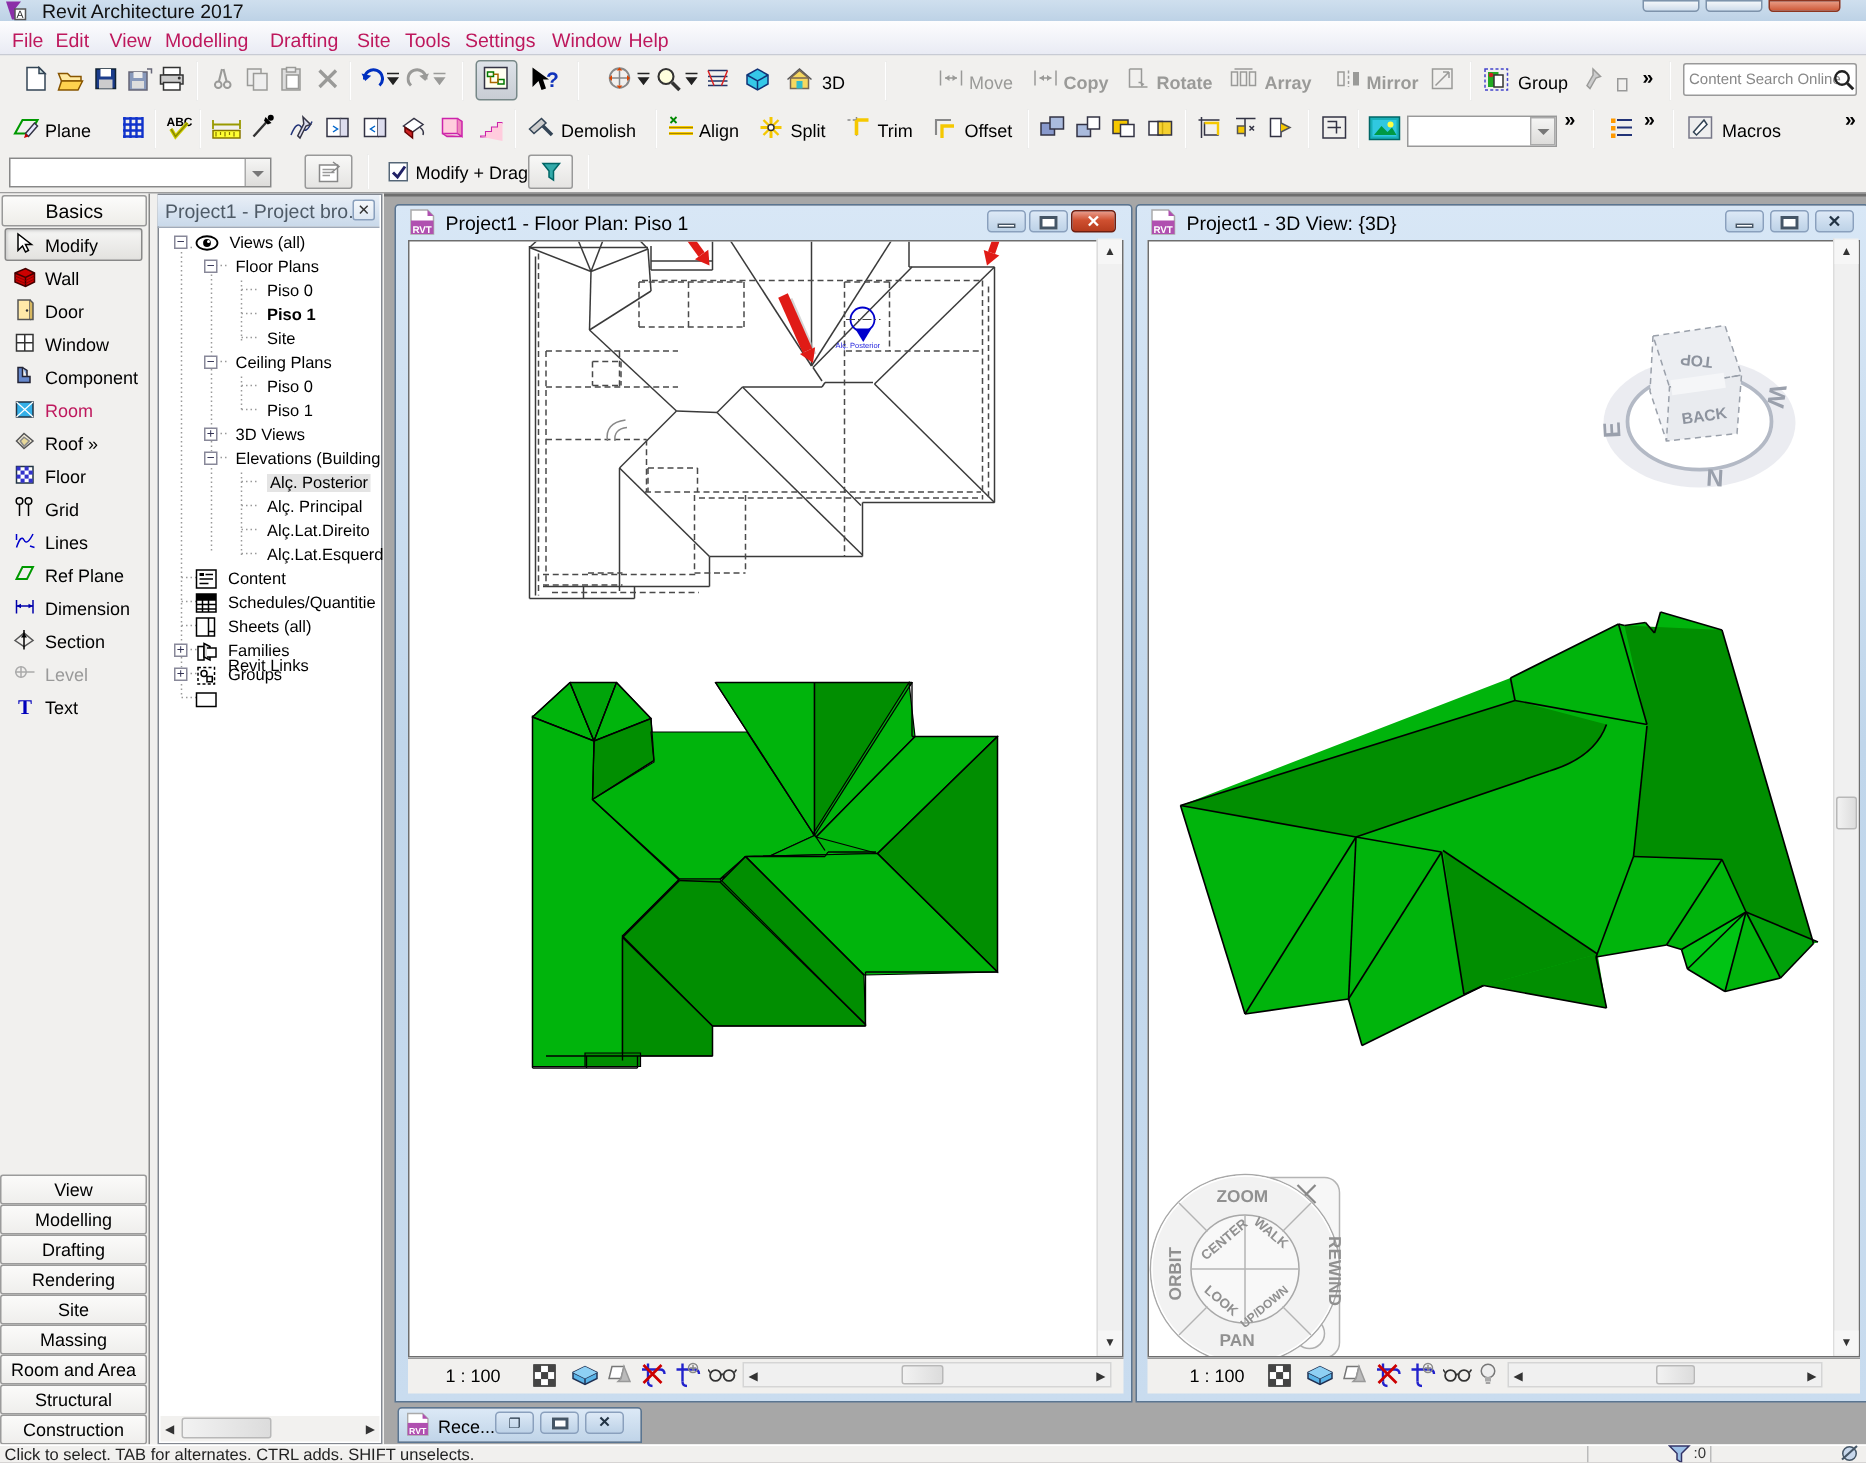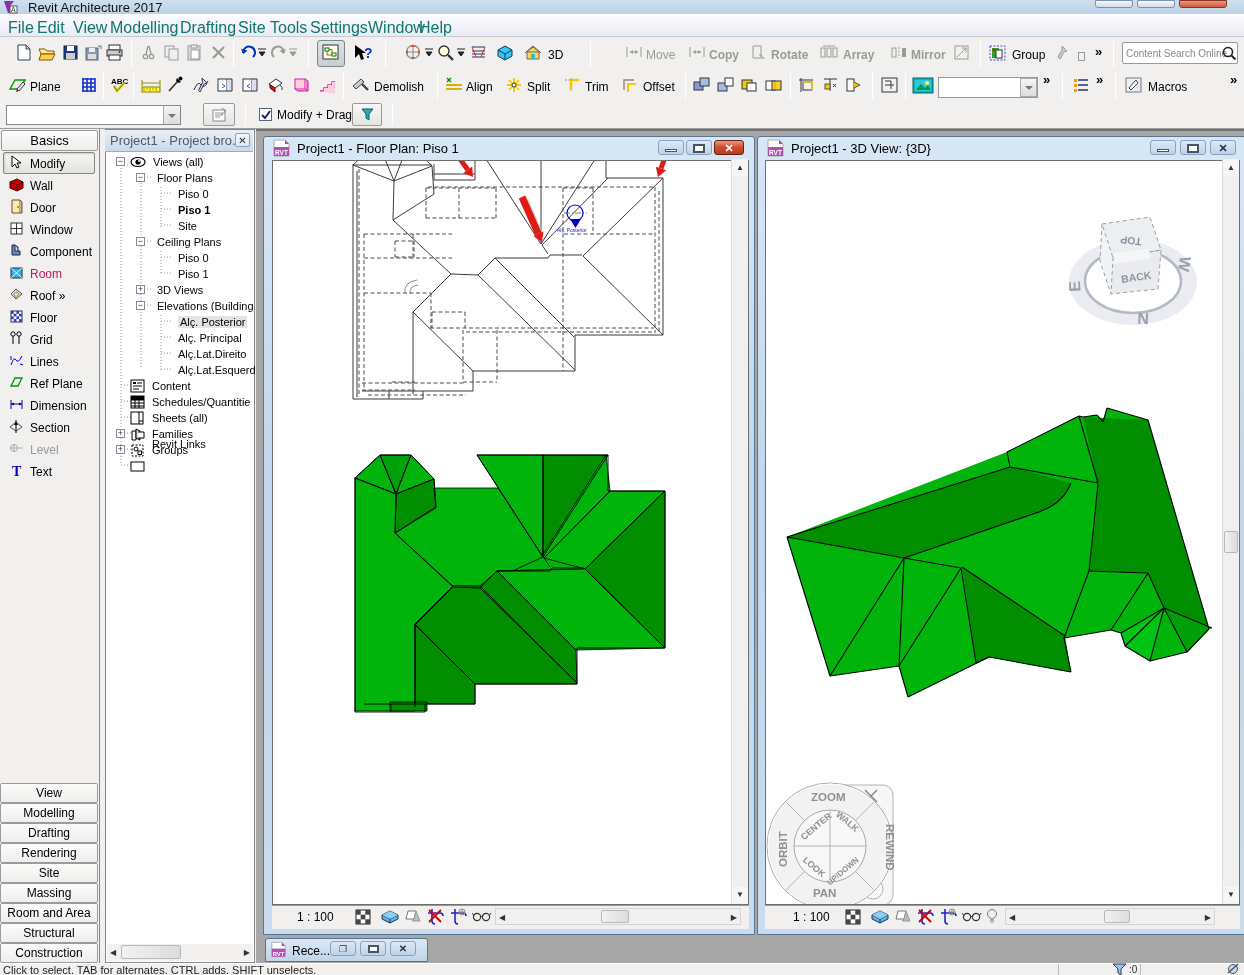--- a/index.html
+++ b/index.html
@@ -1,19 +1,19 @@
 <!DOCTYPE html>
 <html><head><meta charset="utf-8"><style>
 *{margin:0;padding:0;box-sizing:border-box}
 body{width:1244px;height:975px;overflow:hidden;font-family:"Liberation Sans",sans-serif;font-size:11px;position:relative;background:#f1f0ee}
 .abs{position:absolute}
 #titlebar{left:0;top:0;width:1244px;height:14px;background:linear-gradient(#cfdfee,#bdd2e6);}
 #titletxt{left:28px;top:0px;font-size:13px;color:#111}
 #menubar{left:0;top:14px;width:1244px;height:23px;background:linear-gradient(#fdfdfe,#e9ebf4);border-bottom:1px solid #c8cbd4}
-.menuitem{position:absolute;top:19px;font-size:16px;color:#0f766e}
+.menuitem{position:absolute;top:19px;font-size:13px;color:#be185d}
 .tseg{position:absolute;font-size:12px;color:#000}
 #tb1{left:0;top:37px;width:1244px;height:32px;background:#f1f0ee}
 #tb2{left:0;top:69px;width:1244px;height:32px;background:#f1f0ee}
 #tb3{left:0;top:101px;width:1244px;height:28px;background:#f1f0ee;border-bottom:1px solid #9d9d9d}
 #sidebar{left:0;top:129px;width:100px;height:834px;background:#f1f0ee;border-right:1px solid #888}
 .sbitem{position:absolute;left:2px;width:96px;height:22px;line-height:22px;font-size:12px;color:#000}
 .sbitem .ic{display:inline-block;width:18px;height:16px;vertical-align:-3px;margin:0 4px 0 6px}
 .sbbtn{position:absolute;left:0px;width:98px;height:20px;line-height:19px;text-align:center;font-size:12px;background:linear-gradient(#fbfbfa,#efeeec);border:1px solid #9b9b9b;border-radius:2px}
 #browser{left:105px;top:129px;width:150px;height:834px;background:#fff;border:1px solid #828790}
 #browtitle{left:105px;top:130px;width:148px;height:22px;background:linear-gradient(#e9eff7,#c9d9ea);border-bottom:1px solid #a0aab8;color:#4e5a66;font-size:13px;padding:3px 0 0 5px}

